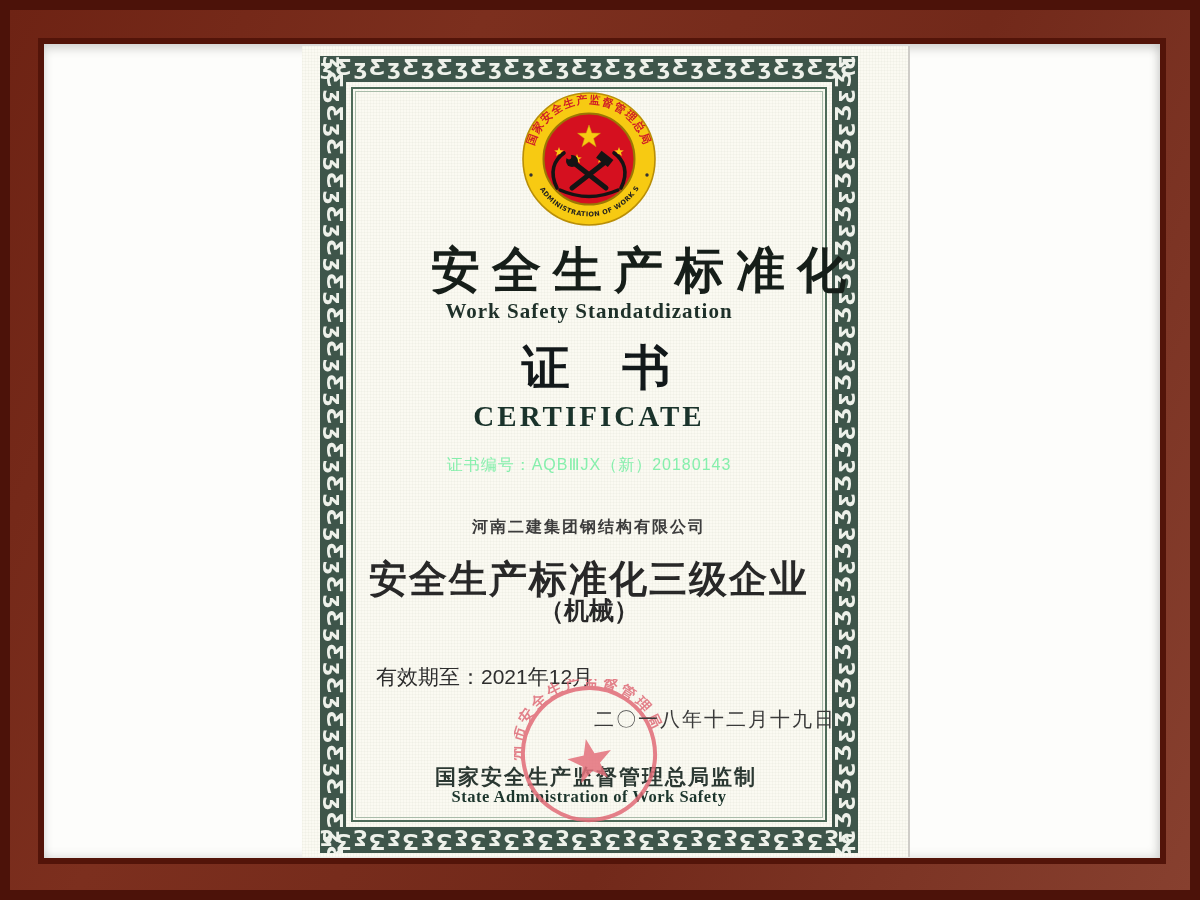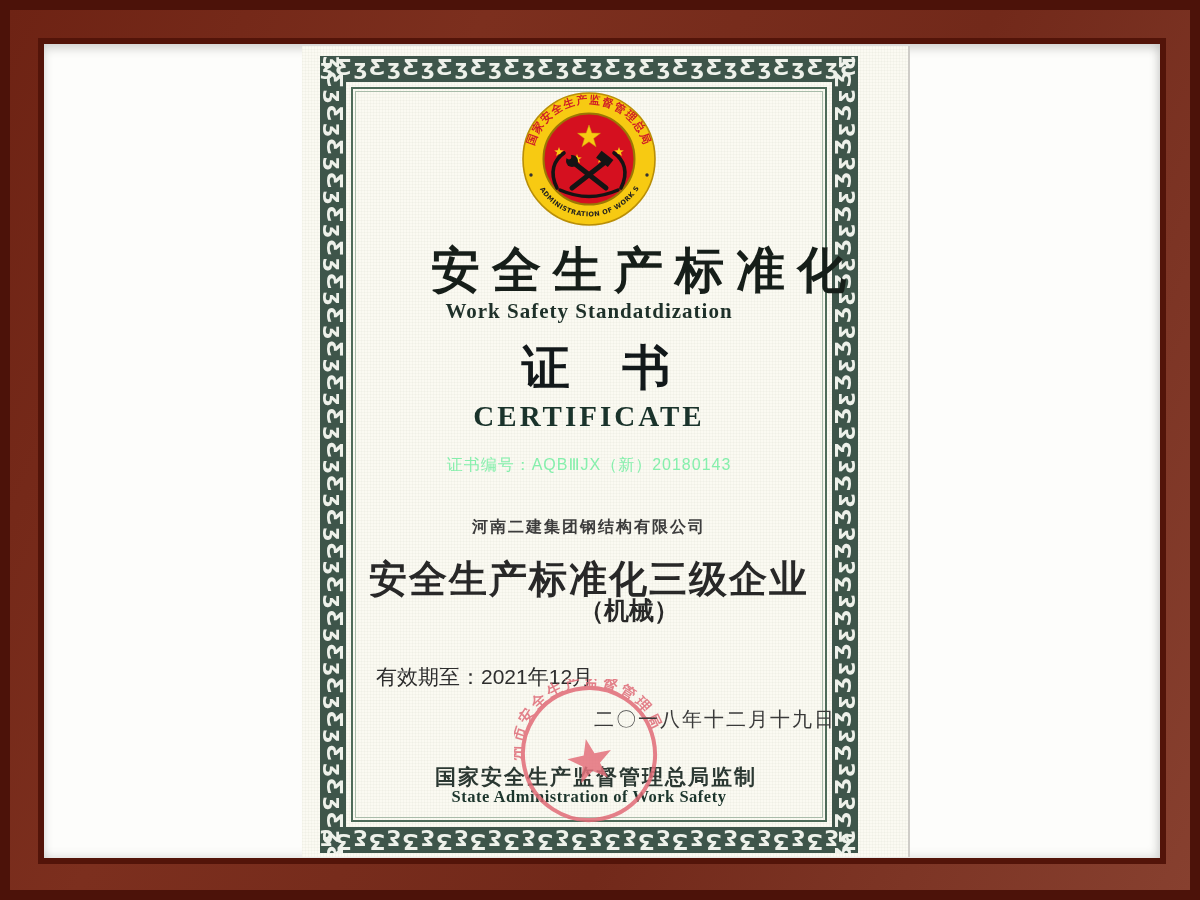--- a/index.html
+++ b/index.html
@@ -53,21 +53,21 @@
   .title-en { top:243px; font-family:"Liberation Serif", serif; font-weight:600;
               font-size:21px; letter-spacing:1px; color:#1e3029; }
   .cert-cn  { top:280px; font-family:"DejaVu Serif", serif; font-weight:bold;
               font-size:48px; word-spacing:36px; color:#12181a;margin-left:7px; }
   .cert-en  { top:344px; font-family:"Liberation Serif", serif; font-weight:600;
               font-size:29px; letter-spacing:3px; color:#1a332b; }
   .number   { top:399px; font-size:16px; color:#86efac; letter-spacing:1px; }
   .company  { top:461px; font-family:"Liberation Serif", serif; font-weight:700;
               font-size:16px; letter-spacing:2px; color:#3c3c3c; }
   .award    { top:498px; font-size:38px; font-weight:700; letter-spacing:2px; color:#282828; }
-  .award-note { top:538px; font-size:25px; font-weight:700; color:#282828;margin-left:40px; }
+  .award-note { top:538px; font-size:25px; font-weight:700; color:#282828; }
   .validity { top:607px; text-align:left; padding-left:56px; font-size:21px; color:#2e2e2e; }
   .issue-date { top:650px; left:230px !important; width:330px !important; font-size:20px;
                 letter-spacing:2px; color:#3a3a3a; z-index:3; }
   .issuer-cn { top:707px; font-size:21px; font-weight:700; letter-spacing:2px; color:#2b3832;padding-left:14px; }
   .issuer-en { top:731px; font-family:"Liberation Serif", serif; font-weight:700;
                font-size:16.5px; letter-spacing:.5px; color:#1c352c; }
   .stamp-wrap { position:absolute; left:347px; top:623px; width:150px; height:150px;
                 opacity:.85; z-index:2; }
 </style>
 </head>

